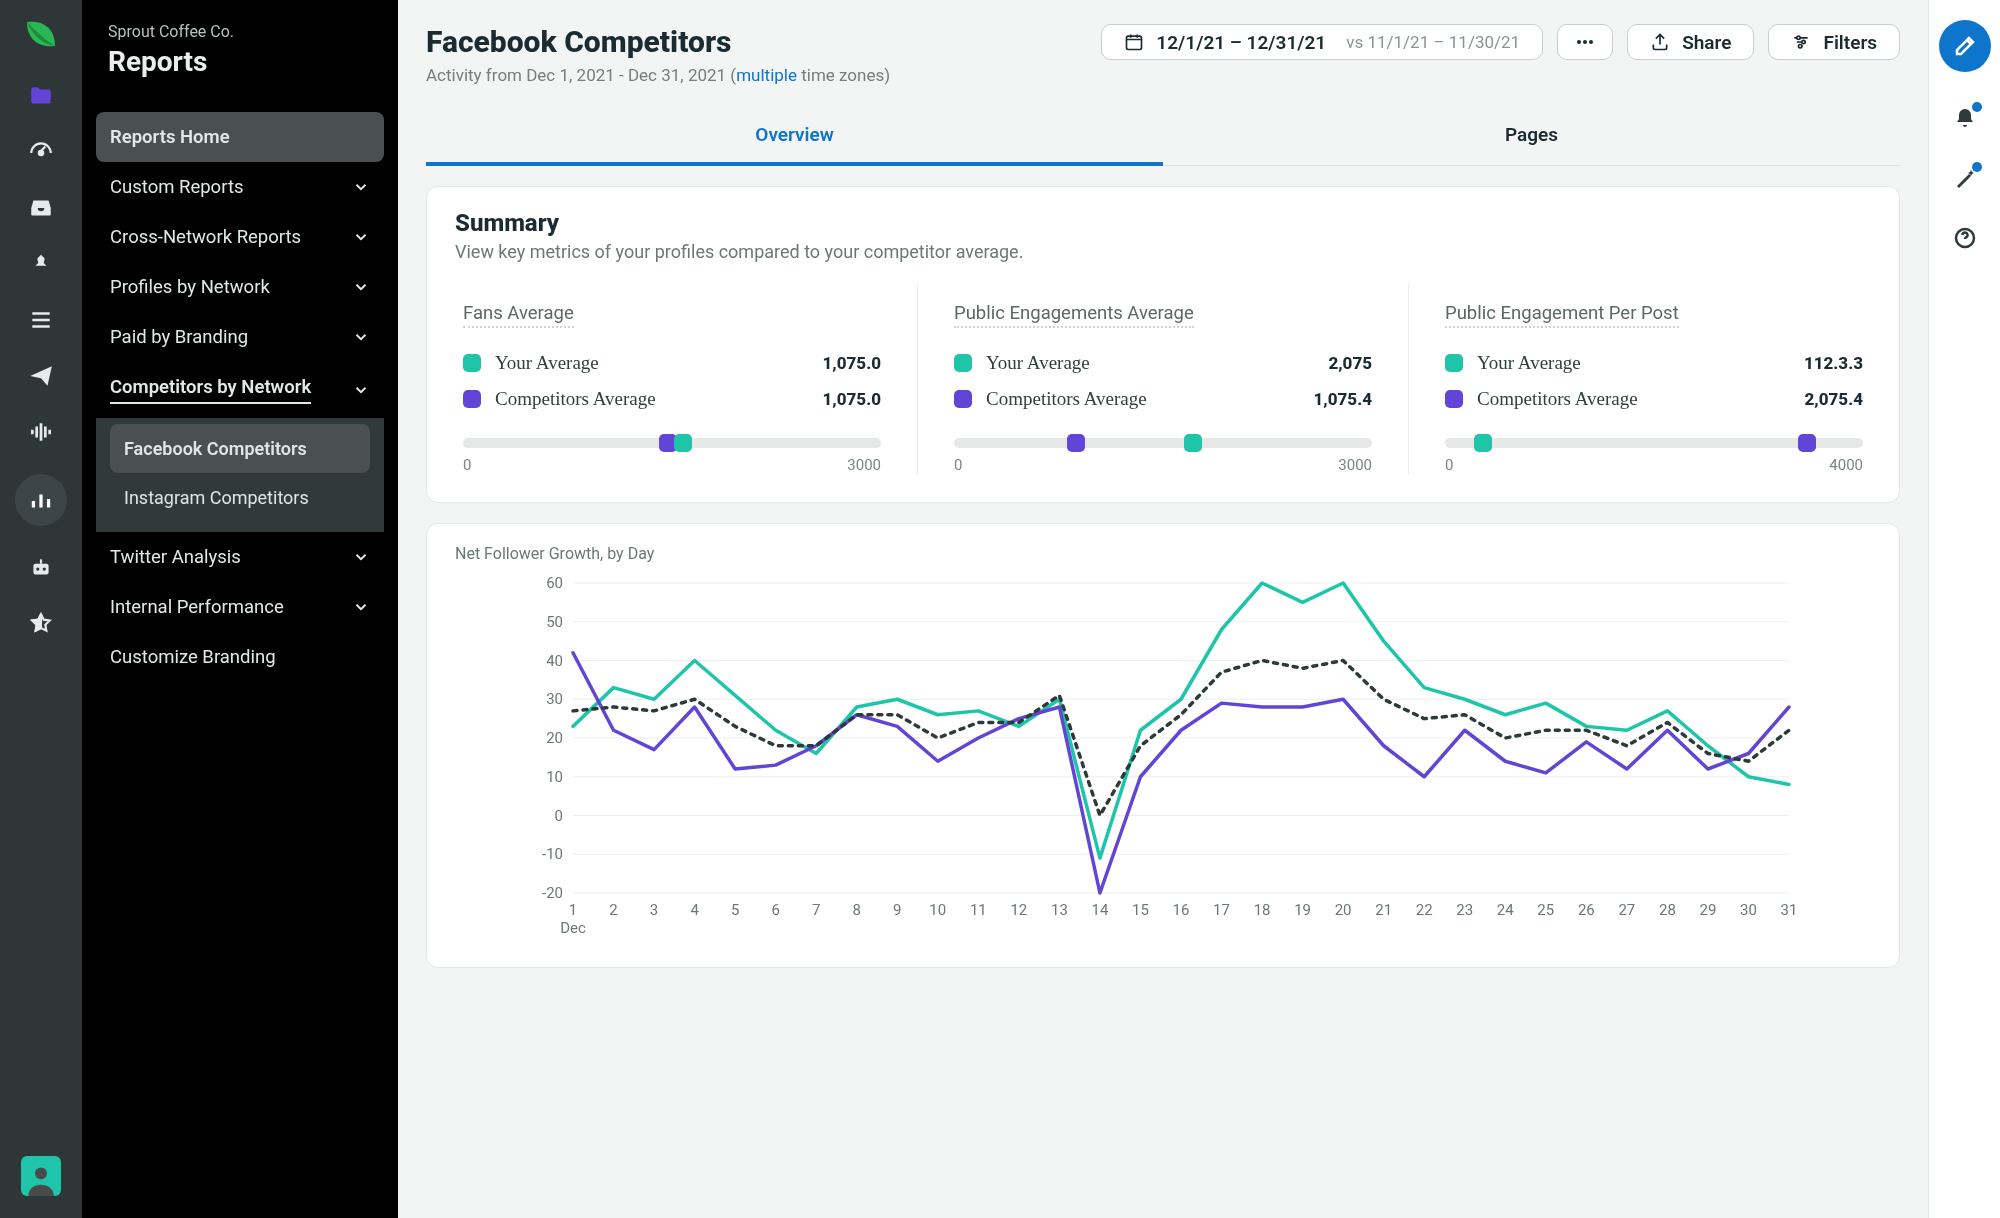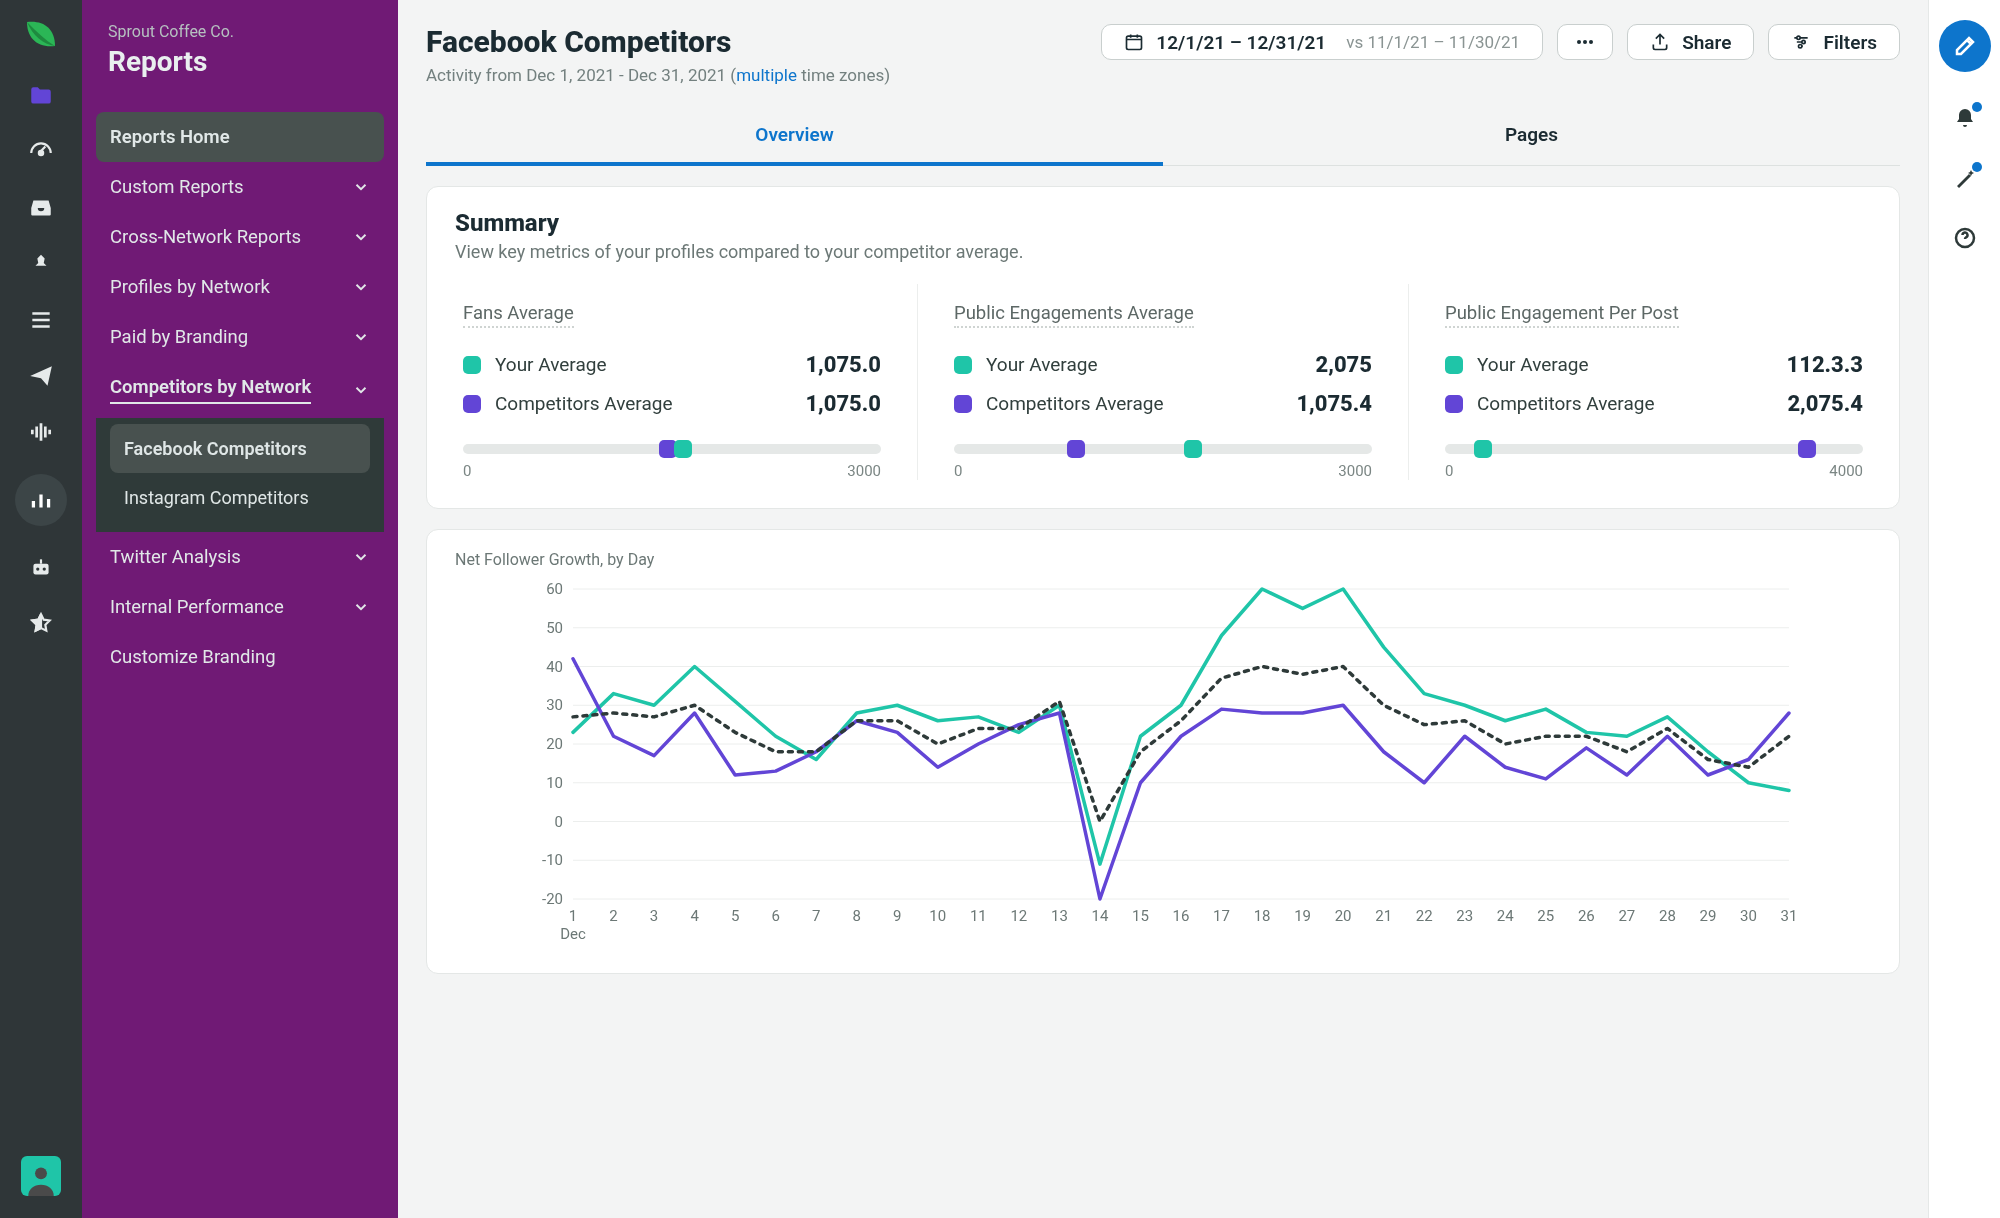--- a/index.html
+++ b/index.html
@@ -4,21 +4,21 @@
 <style>
 * { box-sizing: border-box; margin: 0; padding: 0; }
 body { font-family: -apple-system, BlinkMacSystemFont, "Segoe UI", Roboto, Helvetica, Arial, sans-serif; background: #f3f4f4; color: #1b2b32; width: 2000px; height: 1218px; overflow: hidden; display: flex; }
 .iconbar { width: 82px; background: #2f3638; display: flex; flex-direction: column; align-items: center; padding-top: 18px; gap: 28px; flex-shrink: 0; }
 .iconbar .logo { width: 36px; height: 36px; }
 .iconbar .ic { width: 28px; height: 28px; display: flex; align-items: center; justify-content: center; color: #e6eaea; cursor: pointer; }
 .iconbar .ic.active-folder svg { color: #6245d6; }
 .iconbar .ic.round { width: 52px; height: 52px; border-radius: 50%; background: #3c4547; }
 .iconbar .avatar { margin-top: auto; margin-bottom: 22px; width: 40px; height: 40px; border-radius: 6px; background: #1fc5a8; display:flex; align-items:flex-end; justify-content:center; overflow:hidden; }
 .iconbar .avatar svg { width: 34px; height: 34px; }
-.sidenav { width: 316px; background: #701a75; color: #e9efef; flex-shrink: 0; display:flex; flex-direction:column; }
+.sidenav { width: 316px; background: #000000; color: #e9efef; flex-shrink: 0; display:flex; flex-direction:column; }
 .sidenav .head { padding: 22px 26px 24px; }
 .sidenav .company { font-size: 16px; color: #b6c0c0; }
 .sidenav .sect { font-size: 28px; font-weight: 700; margin-top: 4px; }
 .sidenav .group { padding: 10px 14px; }
 .sidenav .item { display:flex; align-items:center; justify-content:space-between; padding: 14px 14px; border-radius: 8px; font-size: 18.5px; color:#e1e8e8; cursor:pointer; }
 .sidenav .item.solid { background:#48514f; font-weight:600; }
 .sidenav .item .chev { width:18px; height:18px; }
 .sidenav .item.underline span.lbl { border-bottom: 2px solid #e1e8e8; padding-bottom: 4px; font-weight:600; }
 .sidenav .sub { background:#2f3a39; padding: 6px 14px 10px; }
 .sidenav .sub .sitem { padding: 14px 14px; border-radius: 8px; font-size: 18px; color:#dfe6e6; cursor:pointer; }
@@ -39,22 +39,22 @@
 .card .chead { padding: 22px 28px 4px; }
 .card .chead h2 { font-size:24px; font-weight:800; }
 .card .chead p { font-size:18px; color:#6c7876; margin-top:4px; }
 .metrics { display:flex; padding: 18px 0 28px; }
 .metric { flex:1; padding: 18px 36px 0; border-left:1px solid #eceeed; }
 .metric:first-child { border-left:none; }
 .metric .mtitle { font-size:18.5px; color:#5d6866; border-bottom:2px dotted #cfd4d2; display:inline-block; padding-bottom:2px; }
 .metric .rows { margin-top: 24px; }
 .metric .row { display:flex; align-items:center; margin-bottom: 14px; }
 .swatch { width:18px; height:18px; border-radius:5px; margin-right:14px; flex-shrink:0; }
-.metric .row .lbl { font-size:19px; color:#313f3d; }
-.metric .row .val { margin-left:auto; font-size:22px; font-weight:800; color:#1b2b32; }
+.metric .row .lbl { font-size:19px; color:#313f3d;font-family:Liberation Serif, serif; }
+.metric .row .val { margin-left:auto; font-size:17px; font-weight:800; color:#1b2b32; }
 .range { margin-top: 28px; position:relative; }
 .track { height:10px; background:#e5e8e7; border-radius:6px; }
 .range .marker { position:absolute; top:-4px; width:18px; height:18px; border-radius:5px; }
 .range .ends { display:flex; justify-content:space-between; font-size:15px; color:#7b8684; margin-top:8px; }
 .chartcard { padding-bottom: 24px; }
 .chartcard h2 { font-size:24px; font-weight:800; padding: 22px 28px 14px; border-bottom: 1px solid #eceeed; }
 .chartwrap { padding: 20px 36px 0 28px; }
 .chartwrap .subtitle { font-size:16px; color:#6c7876; }
 .chartsvg { width:100%; height: 370px; margin-top: 10px; }
 .rightrail { width: 72px; background:#fff; border-left:1px solid #e5e8e7; flex-shrink:0; display:flex; flex-direction:column; align-items:center; padding-top:20px; gap:32px; }

